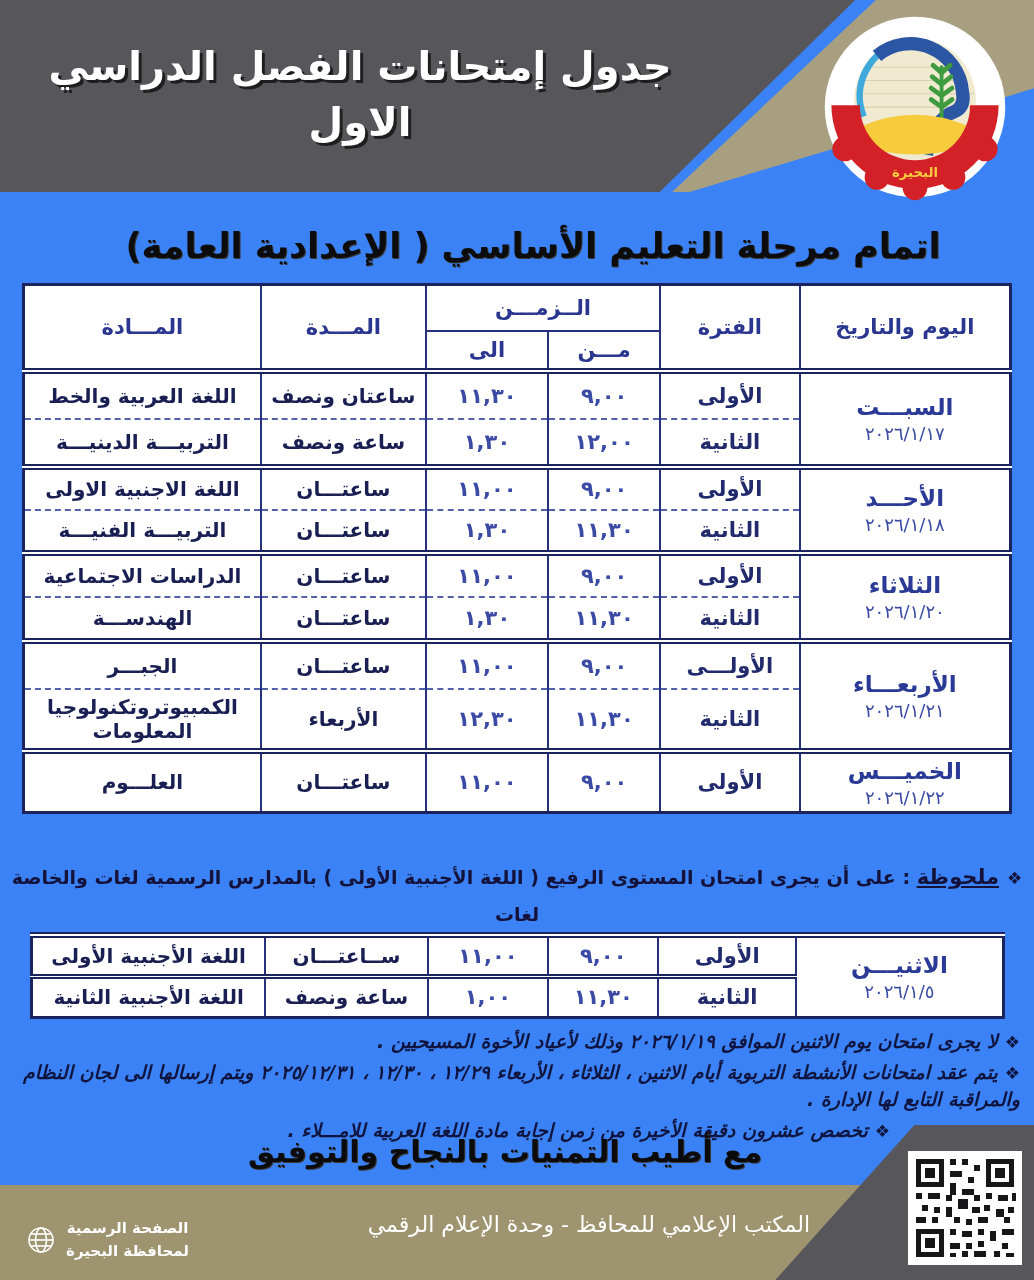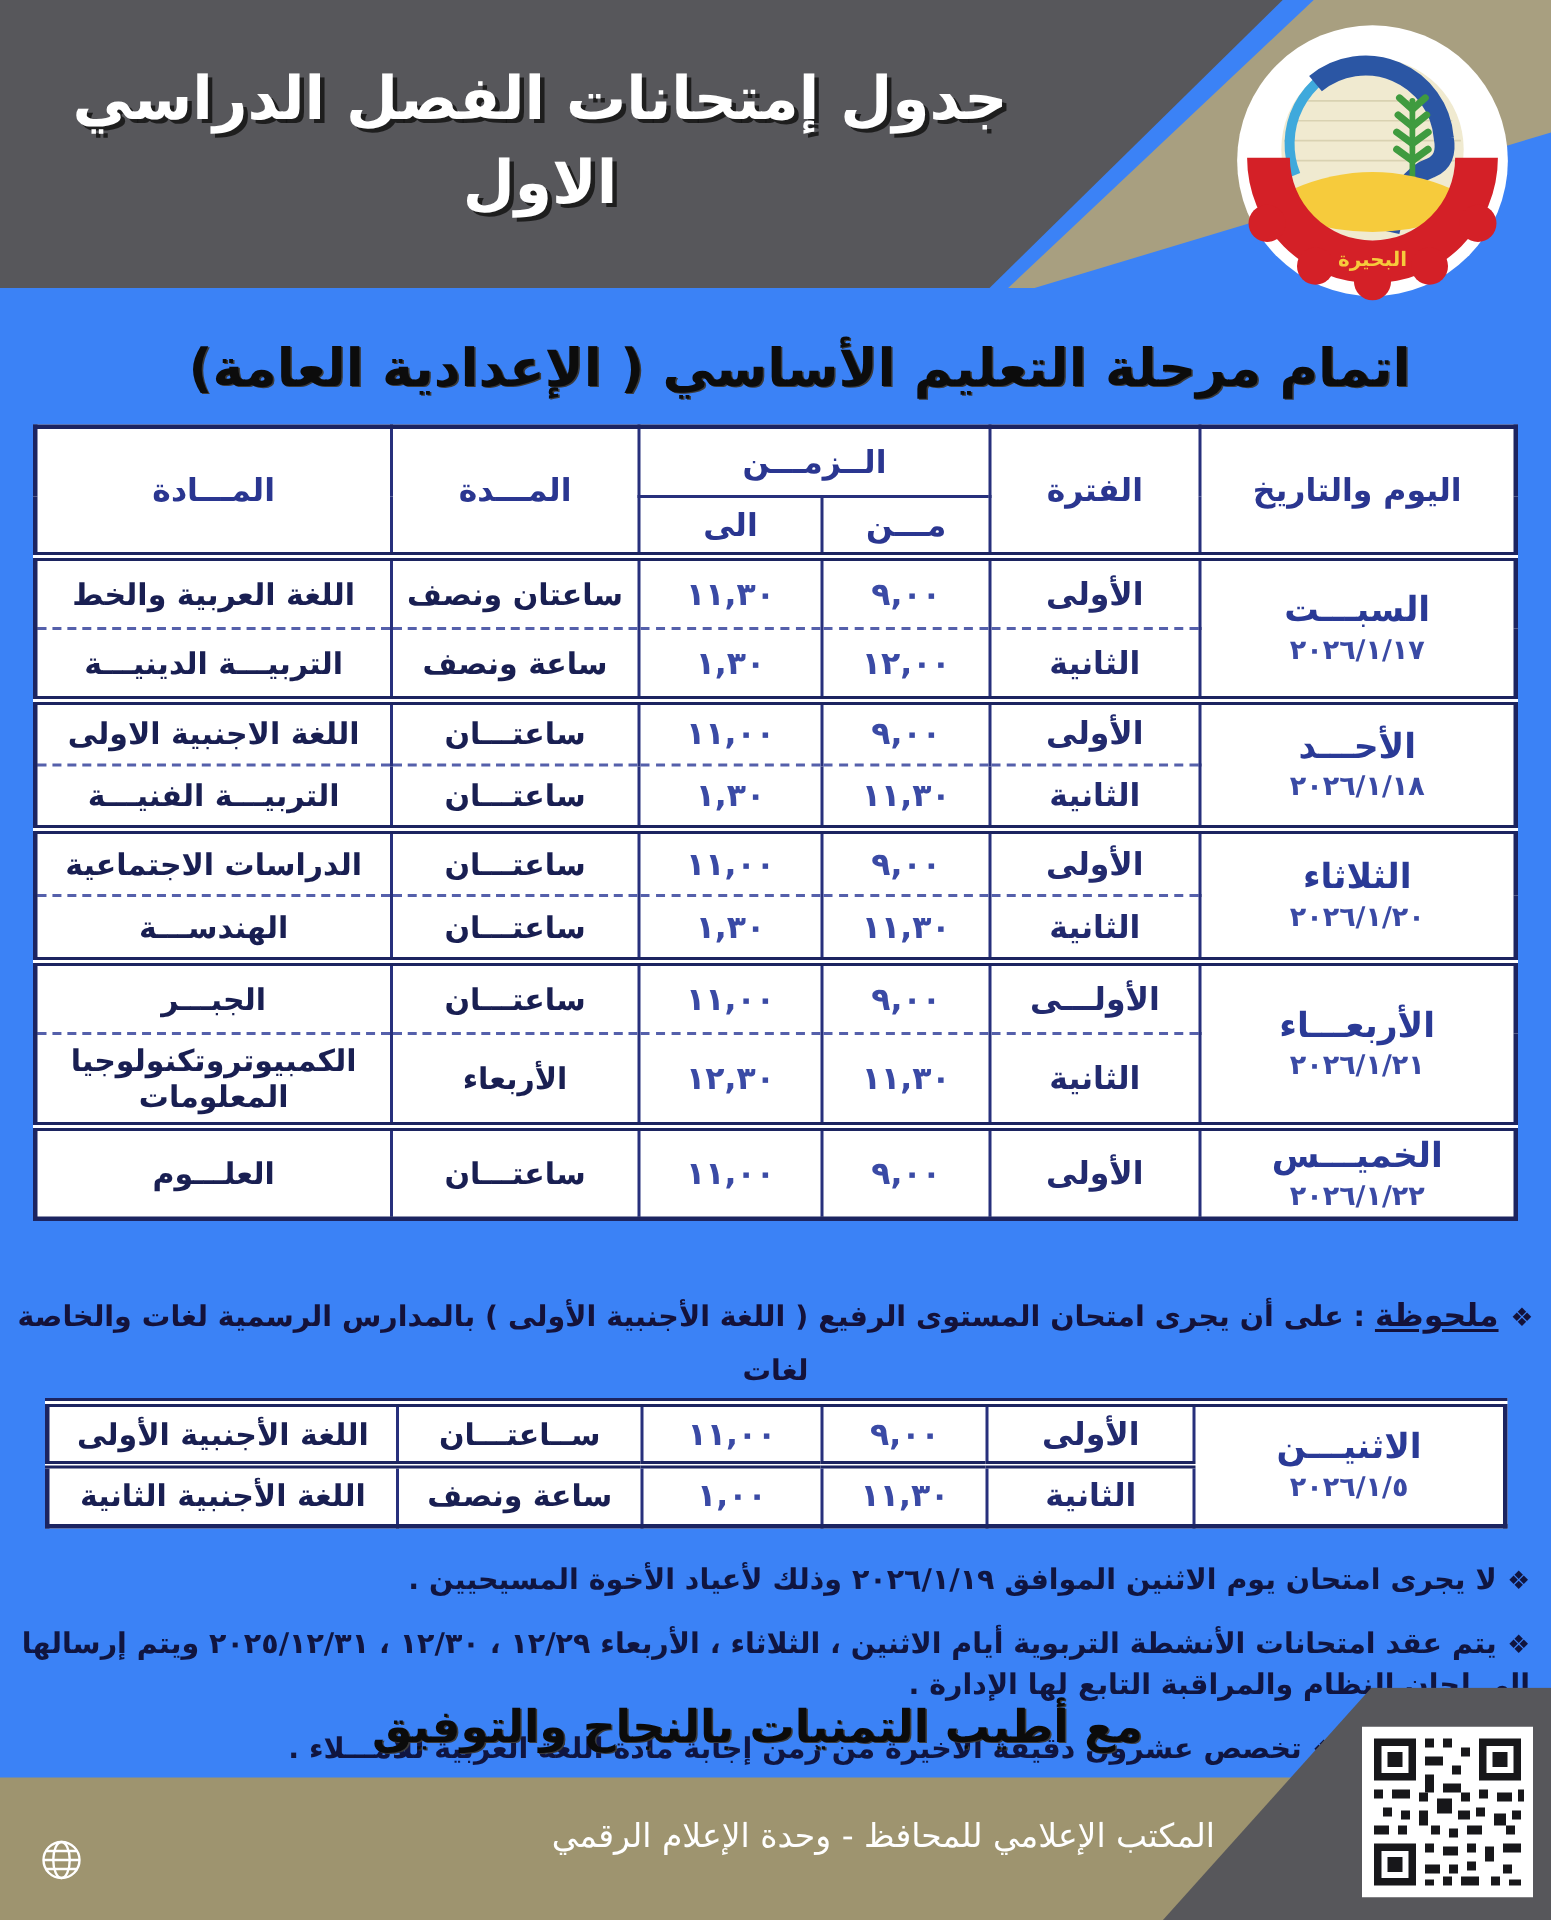--- a/index.html
+++ b/index.html
@@ -32,35 +32,35 @@
   .exam-table tbody{border-top:6px double #1c2460;}
   .exam-table tr.r-sub td{border-top:2px dashed #5560ab;}
   .t1{top:283px;left:22px;width:990px;}
   .t2{top:932px;left:30px;width:975px;}
   .t2 tbody tr.r-sub td{border-top:5px double #1c2460;}
   .c-day{width:207px;} .c-period{width:137px;} .c-from{width:110px;}
   .c-to{width:120px;} .c-dur{width:162px;} .c-subj{width:233px;}
   tr.hr1{height:46px;} tr.hr2{height:40px;}
   tr.h48{height:48px;} tr.h43{height:43px;} tr.h44{height:44px;} tr.h62{height:62px;} tr.h38{height:41px;}
   .day-name{font-size:23px;font-weight:bold;color:#2a3a96;line-height:1.3;}
-  .day-date{font-size:18px;font-weight:bold;color:#3a4aa5;direction:ltr;letter-spacing:1px;}
+  .day-date{font-size:18px;font-weight:normal;color:#3a4aa5;direction:ltr;letter-spacing:1px;}
   td.period{font-size:21px;font-weight:bold;color:#222a6e;}
   td.time{font-size:21px;font-weight:bold;color:#3a4aa5;letter-spacing:2px;}
   td.dur,td.subj{font-size:20px;font-weight:bold;color:#191f52;}
 
   
   .note{position:absolute;top:858px;left:0;width:100%;text-align:center;direction:rtl;
     font-size:19px;font-weight:bold;color:#14123a;line-height:1.85;}
   .note .diamond{margin-left:8px;font-size:17px;}
   .note-label{text-decoration:underline;font-size:21px;}
 
   
   .bullets{position:absolute;top:1024px;right:14px;left:14px;direction:rtl;text-align:right;
     font-size:19px;font-weight:bold;color:#101540;line-height:1.42;}
-  .bullet{margin:16px 0 3px 0;}
+  .bullet{margin:4px 0 3px 0;font-style:italic;}
   .bullet .diamond{margin-left:7px;font-size:17px;}
   .bullet-3{padding-right:130px;}
 
   
   .closing{position:absolute;top:1134px;left:0;width:1010px;text-align:center;direction:rtl;
     font-size:30px;font-weight:bold;color:#0b0b0b;text-shadow:1px 1px 0 #3a3a3a;}
 
   
   .footer{position:absolute;top:1125px;left:0;width:1034px;height:155px;}
   .footer-band{position:absolute;top:60px;left:0;width:100%;height:95px;background:#9e946f;}
@@ -339,20 +339,24 @@
           <rect x="70" y="90" width="6" height="6"></rect>
           <rect x="94" y="92" width="6" height="6"></rect>
         <rect x="42" y="102" width="6" height="4"></rect>
           <rect x="54" y="100" width="6" height="6"></rect>
           <rect x="66" y="100" width="12" height="6"></rect>
           <rect x="86" y="100" width="6" height="6"></rect>
           <rect x="98" y="102" width="8" height="4"></rect>
       </g>
     </svg>
     <div class="footer-office">المكتب الإعلامي للمحافظ - وحدة الإعلام الرقمي</div>
+    <div class="footer-page">
+      <div>الصفحة الرسمية</div>
+      <div>لمحافظة البحيرة</div>
+    </div>
     <svg class="globe" width="30" height="30" viewBox="0 0 30 30" fill="none" stroke="#ffffff" stroke-width="1.6">
       <circle cx="15" cy="15" r="12"></circle>
       <ellipse cx="15" cy="15" rx="5.5" ry="12"></ellipse>
       <line x1="3" y1="15" x2="27" y2="15"></line>
       <line x1="4.5" y1="9" x2="25.5" y2="9"></line>
       <line x1="4.5" y1="21" x2="25.5" y2="21"></line>
     </svg>
   </footer>
 
 </div>

